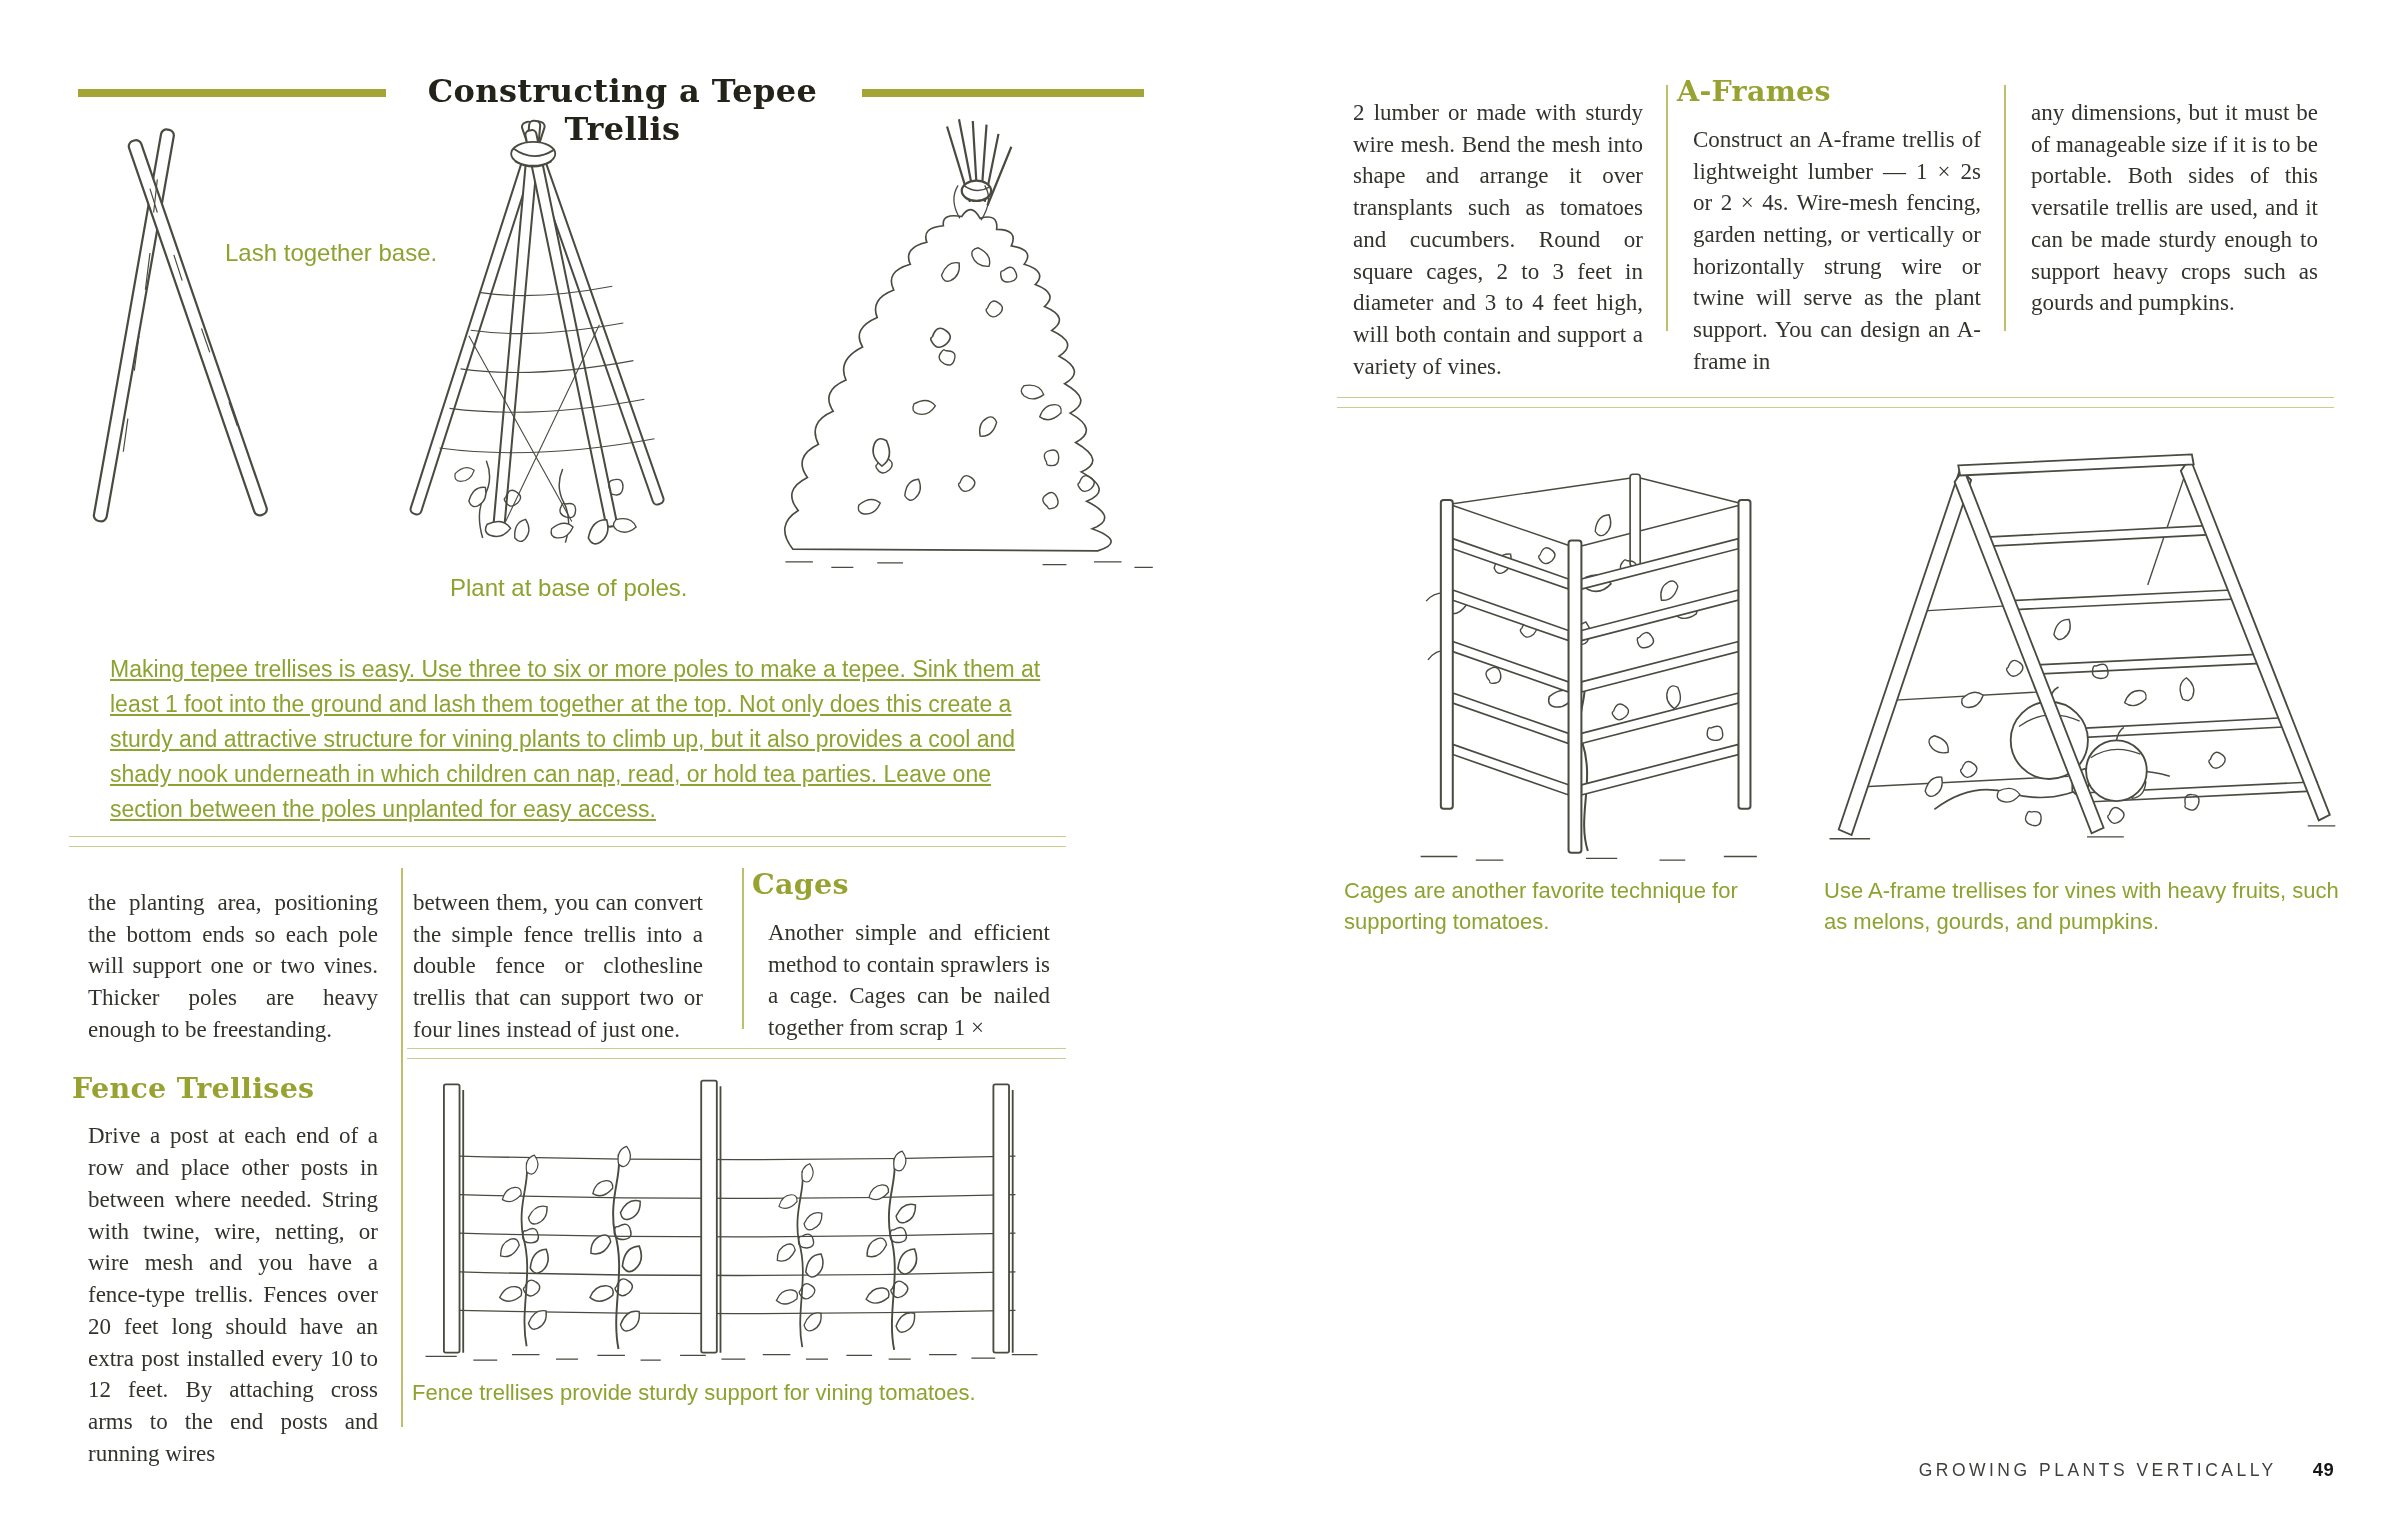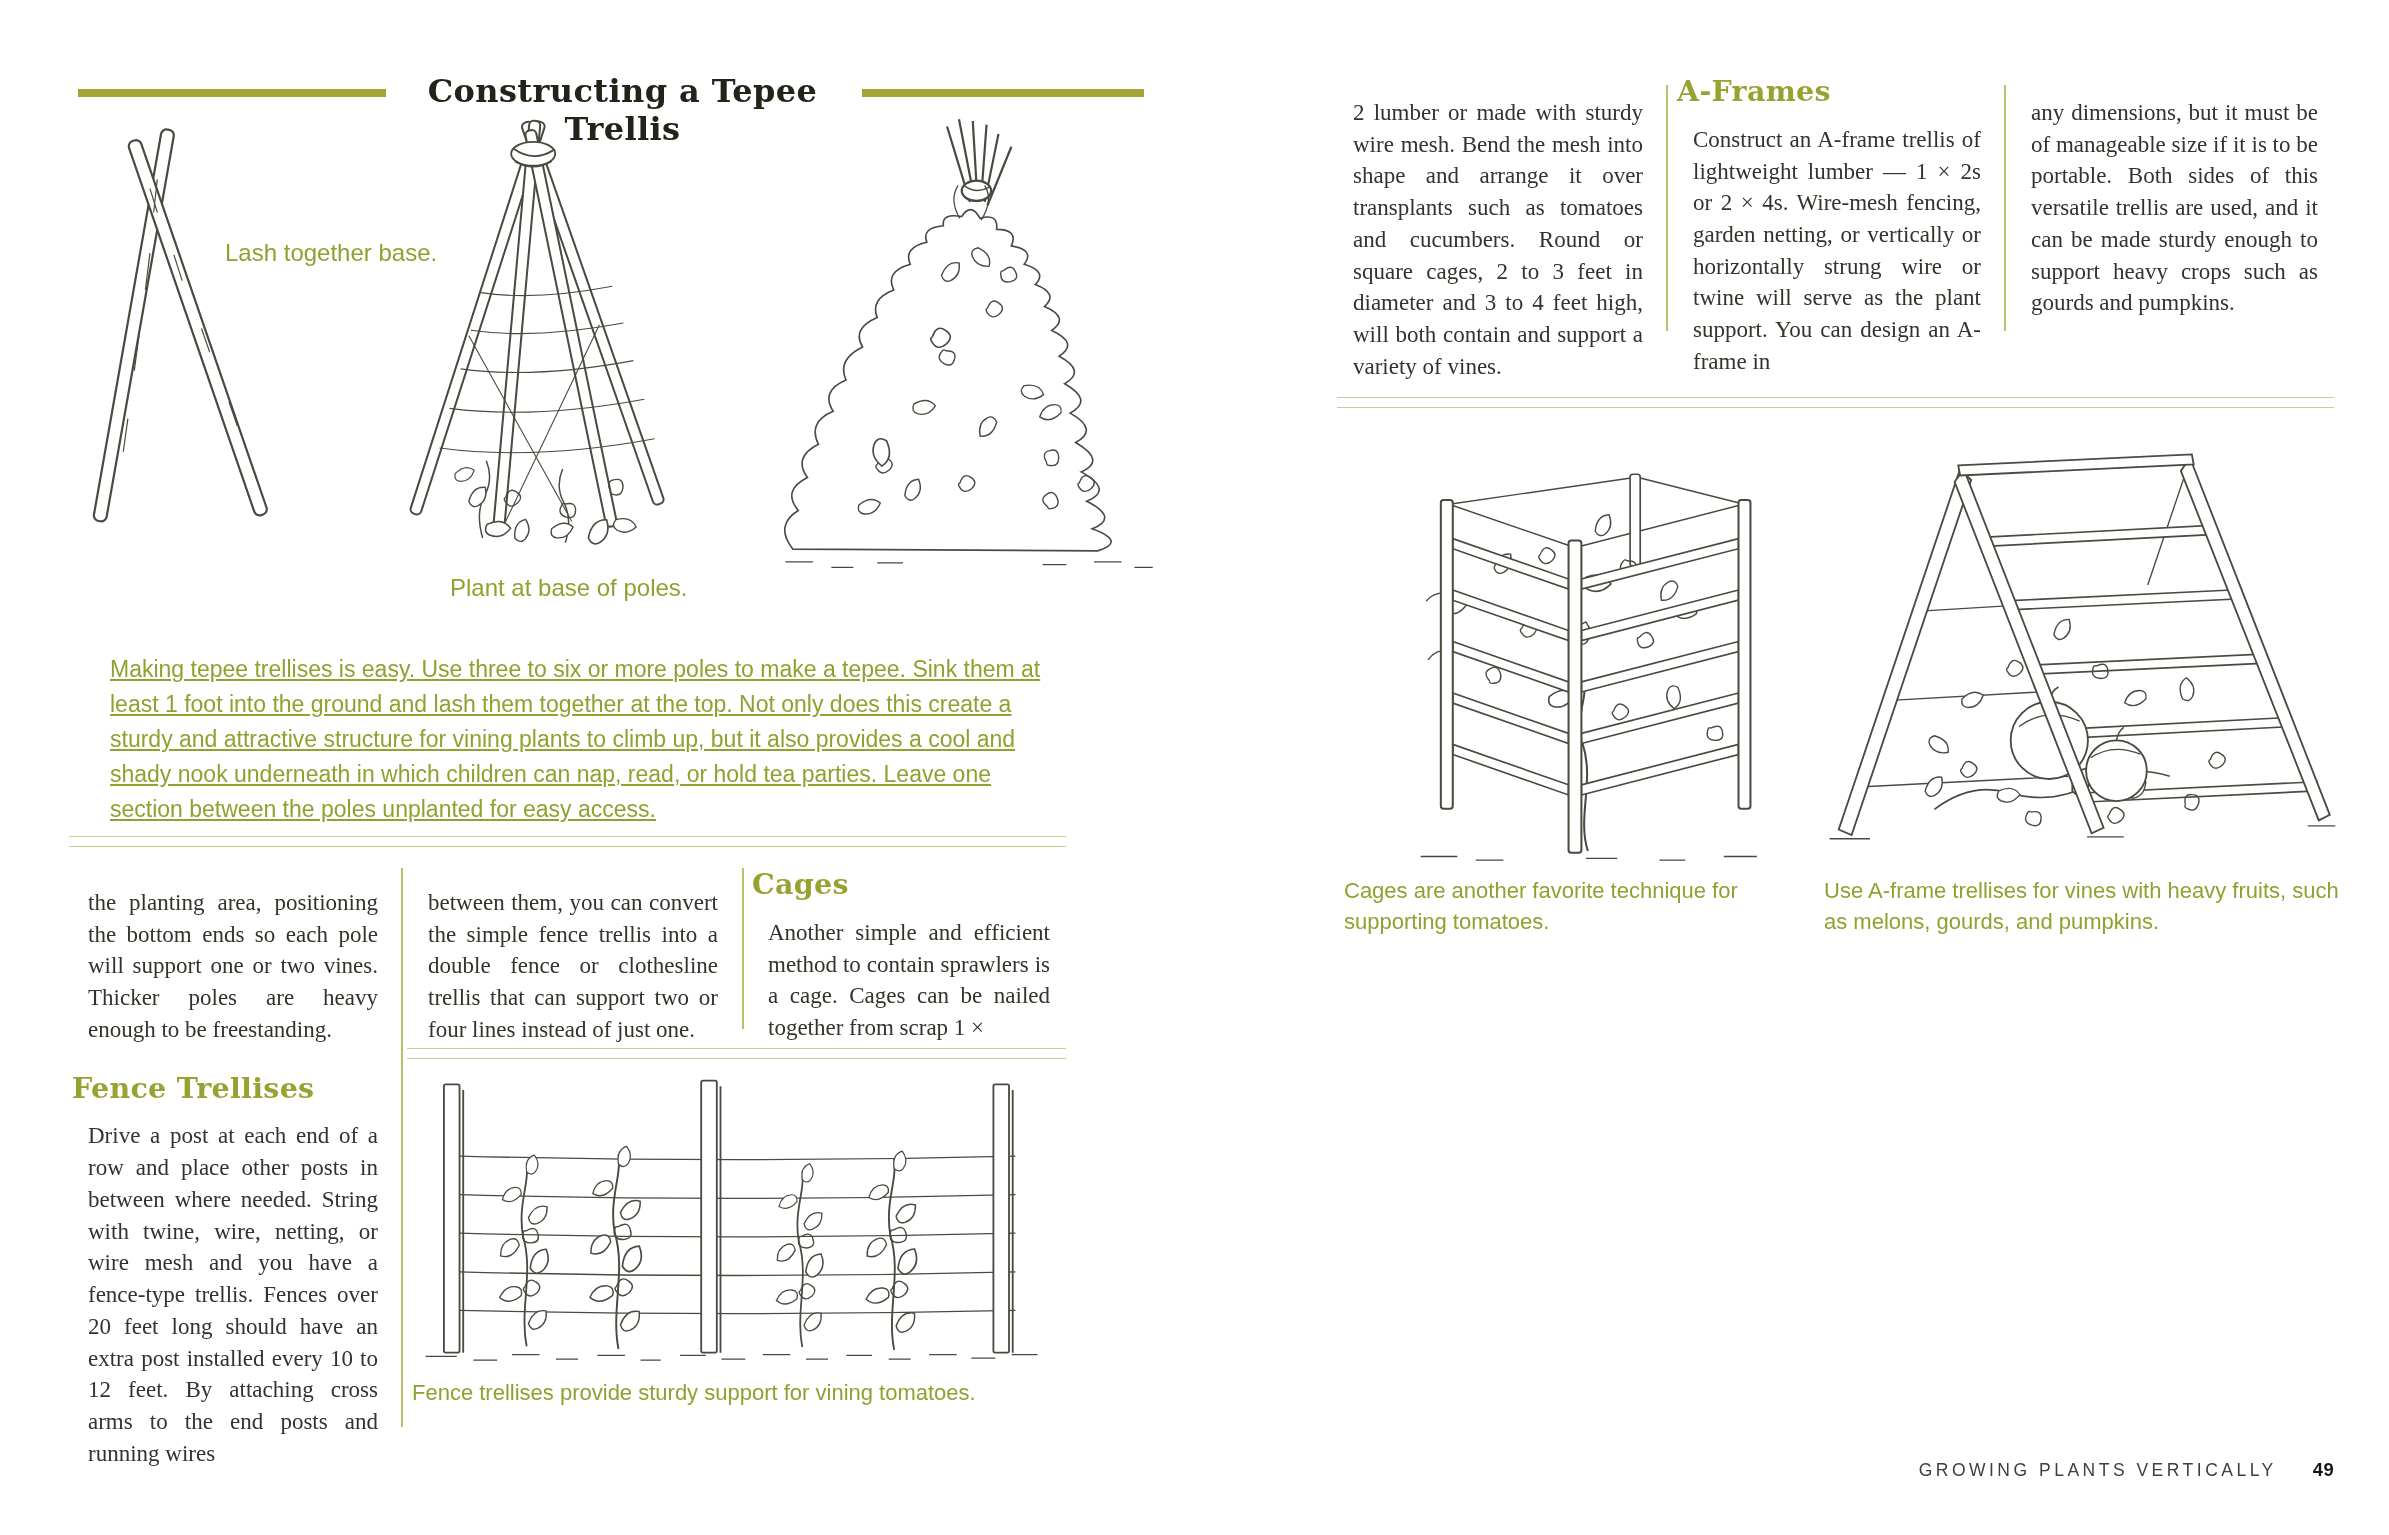--- a/index.html
+++ b/index.html
@@ -149,21 +149,21 @@
   <div class="abs rule2" style="left:69px;top:836px;width:997px;"></div>
 
   <div class="abs serif-col" style="left:72px;top:871px;width:322px;">
     <p>the planting area, positioning the bottom ends so each pole will support one or two vines. Thicker poles are heavy enough to be freestanding.</p>
     <h2 class="green-head head-gap">Fence Trellises</h2>
     <p>Drive a post at each end of a row and place other posts in between where needed. String with twine, wire, netting, or wire mesh and you have a fence-type trellis. Fences over 20 feet long should have an extra post installed every 10 to 12 feet. By attaching cross arms to the end posts and running wires</p>
   </div>
 
   <div class="abs vrule" style="left:401px;top:868px;height:559px;"></div>
 
-  <div class="abs serif-col" style="left:412px;top:871px;width:322px;">
+  <div class="abs serif-col" style="left:397px;top:871px;width:322px;">
     <p>between them, you can convert the simple fence trellis into a double fence or clothesline trellis that can support two or four lines instead of just one.</p>
   </div>
 
   <div class="abs vrule" style="left:742px;top:868px;height:161px;"></div>
 
   <div class="abs serif-col" style="left:752px;top:868px;width:314px;">
     <h2 class="green-head">Cages</h2>
     <p>Another simple and efficient method to contain sprawlers is a cage. Cages can be nailed together from scrap 1 ×</p>
   </div>
 

